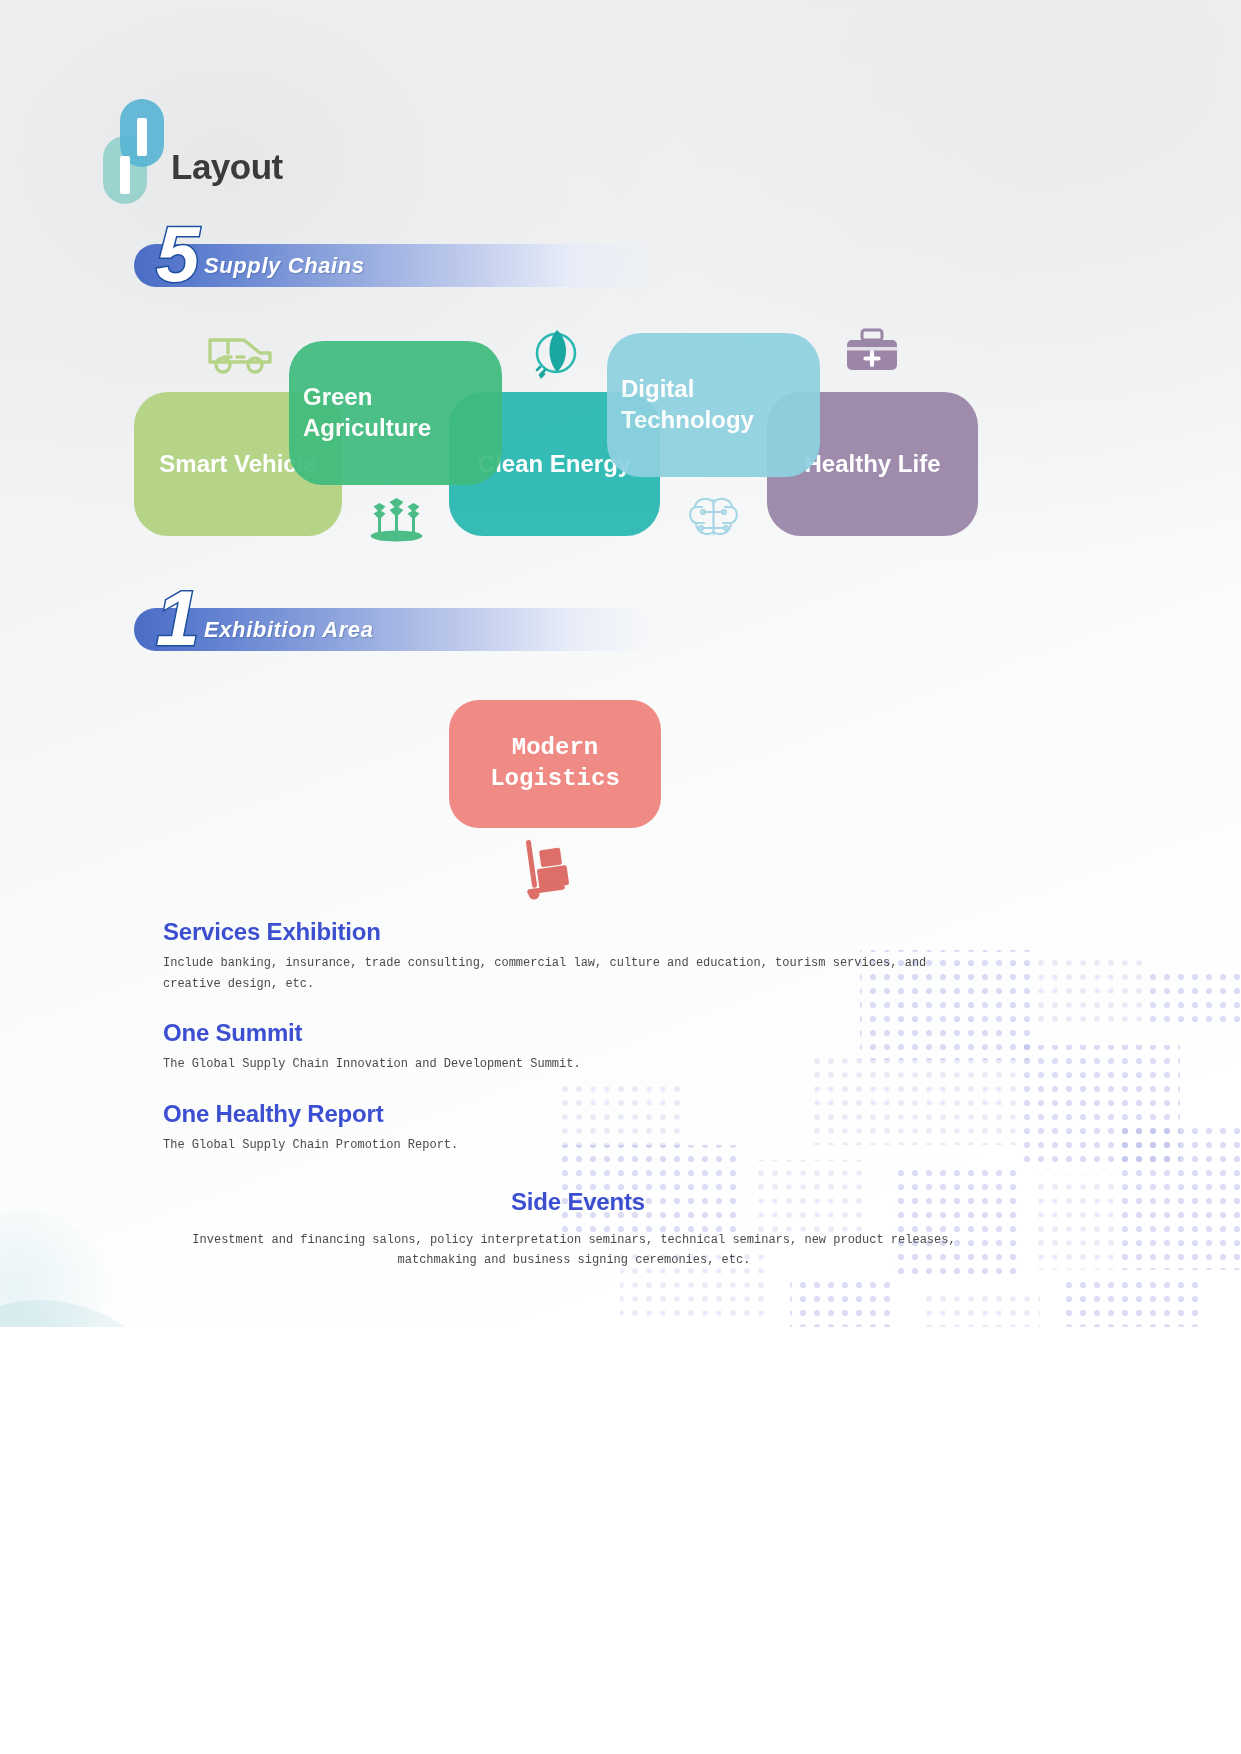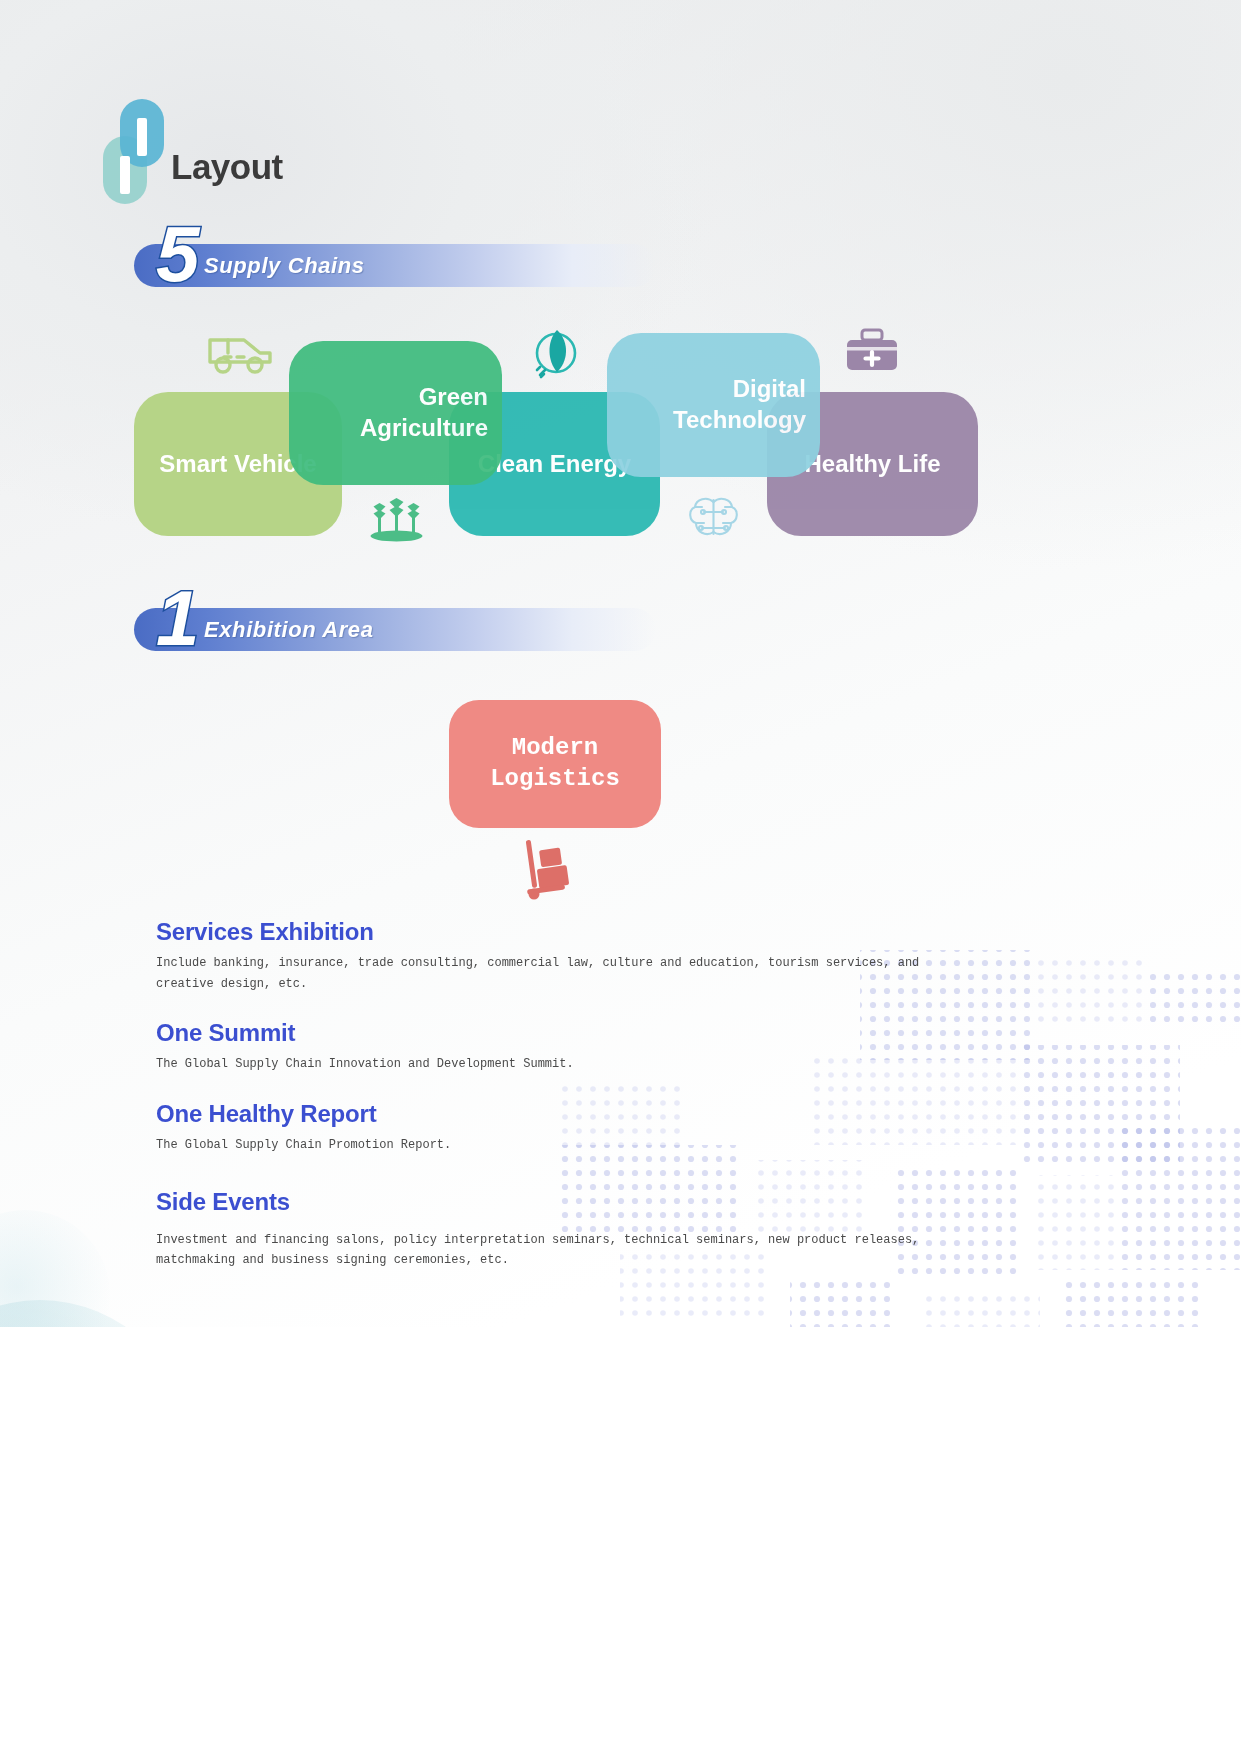--- a/index.html
+++ b/index.html
@@ -149,21 +149,21 @@
   #banner-exhibition { left: 134px; top: 608px; width: 522px; }
 
   
   .chain { position: absolute; left: 0; top: 0; width: 1241px; height: 300px; }
   .chain-pill {
     position: absolute;
     border-radius: 34px;
     display: flex;
     align-items: center;
     justify-content: center;
-    text-align: right;
+    text-align: left;
     color: #ffffff;
     font-size: 24px;
     font-weight: bold;
     line-height: 1.28;
     padding: 0 14px;
   }
   .chain-icon { position: absolute; }
 
   
   .ml-pill {
@@ -172,21 +172,21 @@
     width: 212px; height: 128px;
     border-radius: 30px;
     background: #ef8a84;
     display: flex; align-items: center; justify-content: center;
     text-align: center;
     color: #fff; font-size: 24px; font-weight: bold; line-height: 1.28; font-family: Liberation Mono, monospace;
   }
   .ml-icon { position: absolute; left: 521px; top: 836px; }
 
   
-  .content { position: absolute; left: 156px; top: 918px; width: 830px; }
+  .content { position: absolute; left: 163px; top: 918px; width: 830px; }
   .sect { margin-bottom: 25px; }
   .sect-h {
     font-size: 24px;
     font-weight: bold;
     color: #3b4fd0;
     margin-bottom: 7px;
     letter-spacing: -.2px;
   }
   .sect-b {
     font-family: Liberation Mono, monospace;
@@ -373,21 +373,21 @@
       <div class="sect-h">One Summit</div>
       <div class="sect-b">The Global Supply Chain Innovation and Development Summit.</div>
     </div>
 
 
     <div class="sect">
       <div class="sect-h">One Healthy Report</div>
       <div class="sect-b">The Global Supply Chain Promotion Report.</div>
     </div>
 
-    <div class="sect" style="margin-top:32px;">
+    <div class="sect" style="margin-top:32px;text-align:center;">
       <div class="sect-h" style="margin-bottom:14px;">Side Events</div>
       <div class="sect-b">Investment and financing salons, policy interpretation seminars, technical seminars, new product releases, matchmaking and business signing ceremonies, etc.</div>
     </div>
 
   </div>
 
   <div class="page-num">2</div>
 
 </div>
 

